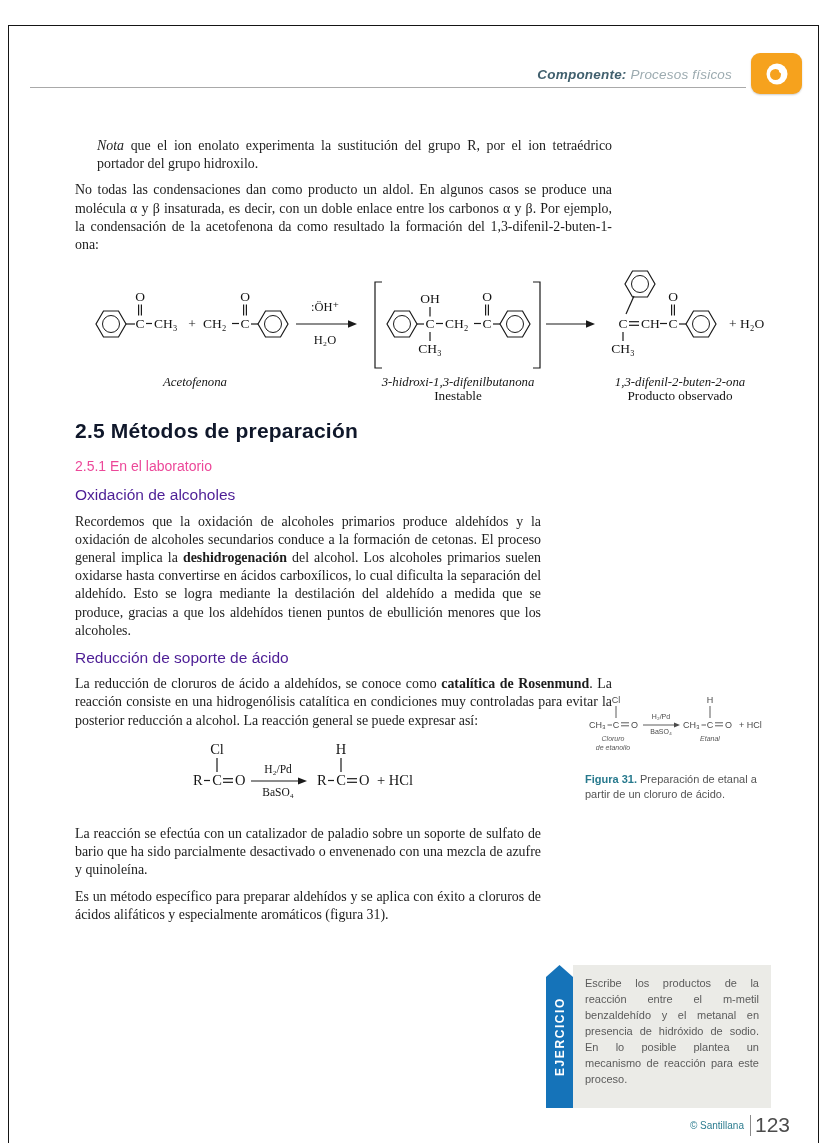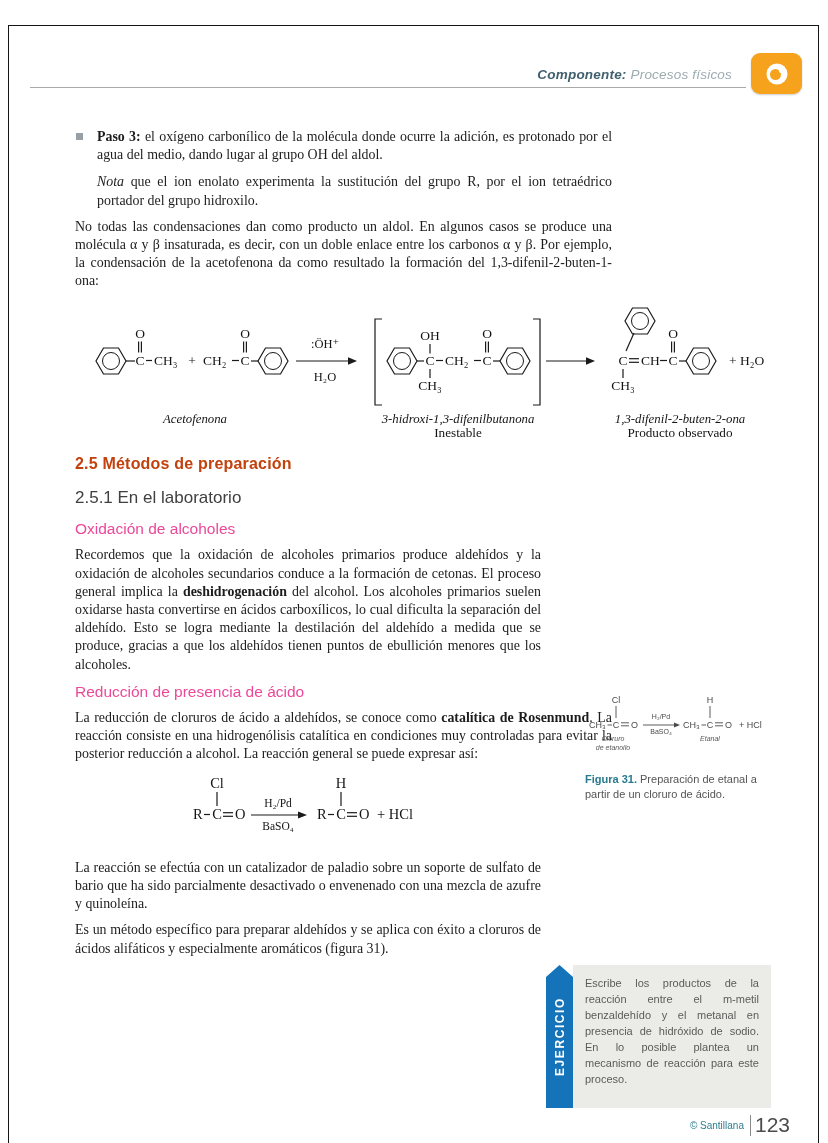--- a/index.html
+++ b/index.html
@@ -17,23 +17,23 @@
           display:flex; align-items:center; justify-content:center; box-shadow:0 1px 2px rgba(0,0,0,.2); }
 
   
   .content { position:absolute; left:75px; top:112px; width:724px; font-size:13.9px; line-height:1.31; }
   .step { position:relative; width:537px; padding-left:22px; margin-bottom:7px; text-align:justify; }
   .bullet { position:absolute; left:1px; top:4.5px; width:7px; height:7px; background:#99a0a5; }
   .nota { width:515px; margin:9px 0 8px 22px; text-align:justify; }
   .para { width:537px; text-align:justify; margin-bottom:8px; }
   .narrow { width:466px; }
   .rx-wrap { margin:4px 0 2px 8px; }
-  h1.sec { font-family:"Liberation Sans",sans-serif; font-weight:bold; font-size:16px; color:#c2410c; margin:8px 0 12px; letter-spacing:.2px; }
-  h2.sec { font-family:"Liberation Sans",sans-serif; font-weight:normal; font-size:17px; color:#404040; margin:4px 0 10px; }
-  h3.sec { font-family:"Liberation Sans",sans-serif; font-weight:normal; font-size:15.5px; color:#ec4899; margin:4px 0 7px; }
+  h1.sec { font-family:"Liberation Sans",sans-serif; font-weight:bold; font-size:21px; color:#0f172a; margin:8px 0 12px; letter-spacing:.2px; }
+  h2.sec { font-family:"Liberation Sans",sans-serif; font-weight:normal; font-size:14px; color:#ec4899; margin:4px 0 10px; }
+  h3.sec { font-family:"Liberation Sans",sans-serif; font-weight:normal; font-size:15.5px; color:#4c1d95; margin:4px 0 7px; }
 
   
   .rx text { font-family:"Liberation Serif","DejaVu Serif",serif; fill:#141414; }
   .rx .atom { font-size:13.5px; }
   .rx .mid  { text-anchor:middle; }
   .rx .cond { font-size:12.5px; }
   .rx .lbl  { font-size:12.8px; font-style:italic; }
   .rx .note { font-size:13.2px; }
   .rx line, .rx path.bk { stroke:#1a1a1a; stroke-width:1.2; fill:none; }
   .rx polygon.ah { fill:#1a1a1a; stroke:none; }
@@ -83,25 +83,20 @@
   <div class="logo">
     <svg width="34" height="28" viewBox="0 0 34 28">
       <circle cx="17" cy="14" r="10.5" fill="#ffffff"></circle>
       <circle cx="15.5" cy="14.5" r="5.5" fill="#f6a21d"></circle>
       <circle cx="22" cy="10" r="3.2" fill="#ffffff"></circle>
     </svg>
   </div>
 
   <div class="content">
 
-    <div class="step">
-      <span class="bullet"></span>
-      <b>Paso 3:</b>
-      <span>el oxígeno carbonílico de la molécula donde ocurre la adición, es protonado por el agua del medio, dando lugar al grupo OH del aldol.</span>
-    </div>
 
     <p class="nota">
       <i>Nota</i>
       <span>que el ion enolato experimenta la sustitución del grupo R, por el ion tetraédrico portador del grupo hidroxilo.</span>
     </p>
 
     <p class="para">No todas las condensaciones dan como producto un aldol. En algunos casos se produce una molécula α y β insaturada, es decir, con un doble enlace entre los carbonos α y β. Por ejemplo, la condensación de la acetofenona da como resultado la formación del 1,3-difenil-2-buten-1-ona:</p>
 
     <div class="rx-wrap">
       <svg class="rx" width="716" height="142" viewBox="0 0 716 142">
@@ -183,21 +178,21 @@
     </div>
 
     <h1 class="sec">2.5 Métodos de preparación</h1>
     <h2 class="sec">2.5.1 En el laboratorio</h2>
     <h3 class="sec">Oxidación de alcoholes</h3>
 
     <p class="para narrow">
       <span>Recordemos que la oxidación de alcoholes primarios produce aldehídos y la oxidación de alcoholes secundarios conduce a la formación de cetonas. El proceso general implica la </span><b>deshidrogenación</b><span> del alcohol. Los alcoholes primarios suelen oxidarse hasta convertirse en ácidos carboxílicos, lo cual dificulta la separación del aldehído. Esto se logra mediante la destilación del aldehído a medida que se produce, gracias a que los aldehídos tienen puntos de ebullición menores que los alcoholes.</span>
     </p>
 
-    <h3 class="sec">Reducción de presencia de ácido</h3>
+    <h3 class="sec">Reducción de soporte de ácido</h3>
 
     <p class="para">
       <span>La reducción de cloruros de ácido a aldehídos, se conoce como </span><b>catalítica de Rosenmund</b><span>. La reacción consiste en una hidrogenólisis catalítica en condiciones muy controladas para evitar la posterior reducción a alcohol. La reacción general se puede expresar así:</span>
     </p>
 
     <div class="ros-wrap">
       <svg class="rx ros" width="300" height="74" viewBox="0 0 300 74">
         <g>
           <line x1="34" y1="20" x2="34" y2="34"></line>
           <line x1="21" y1="42.5" x2="27" y2="42.5"></line>

